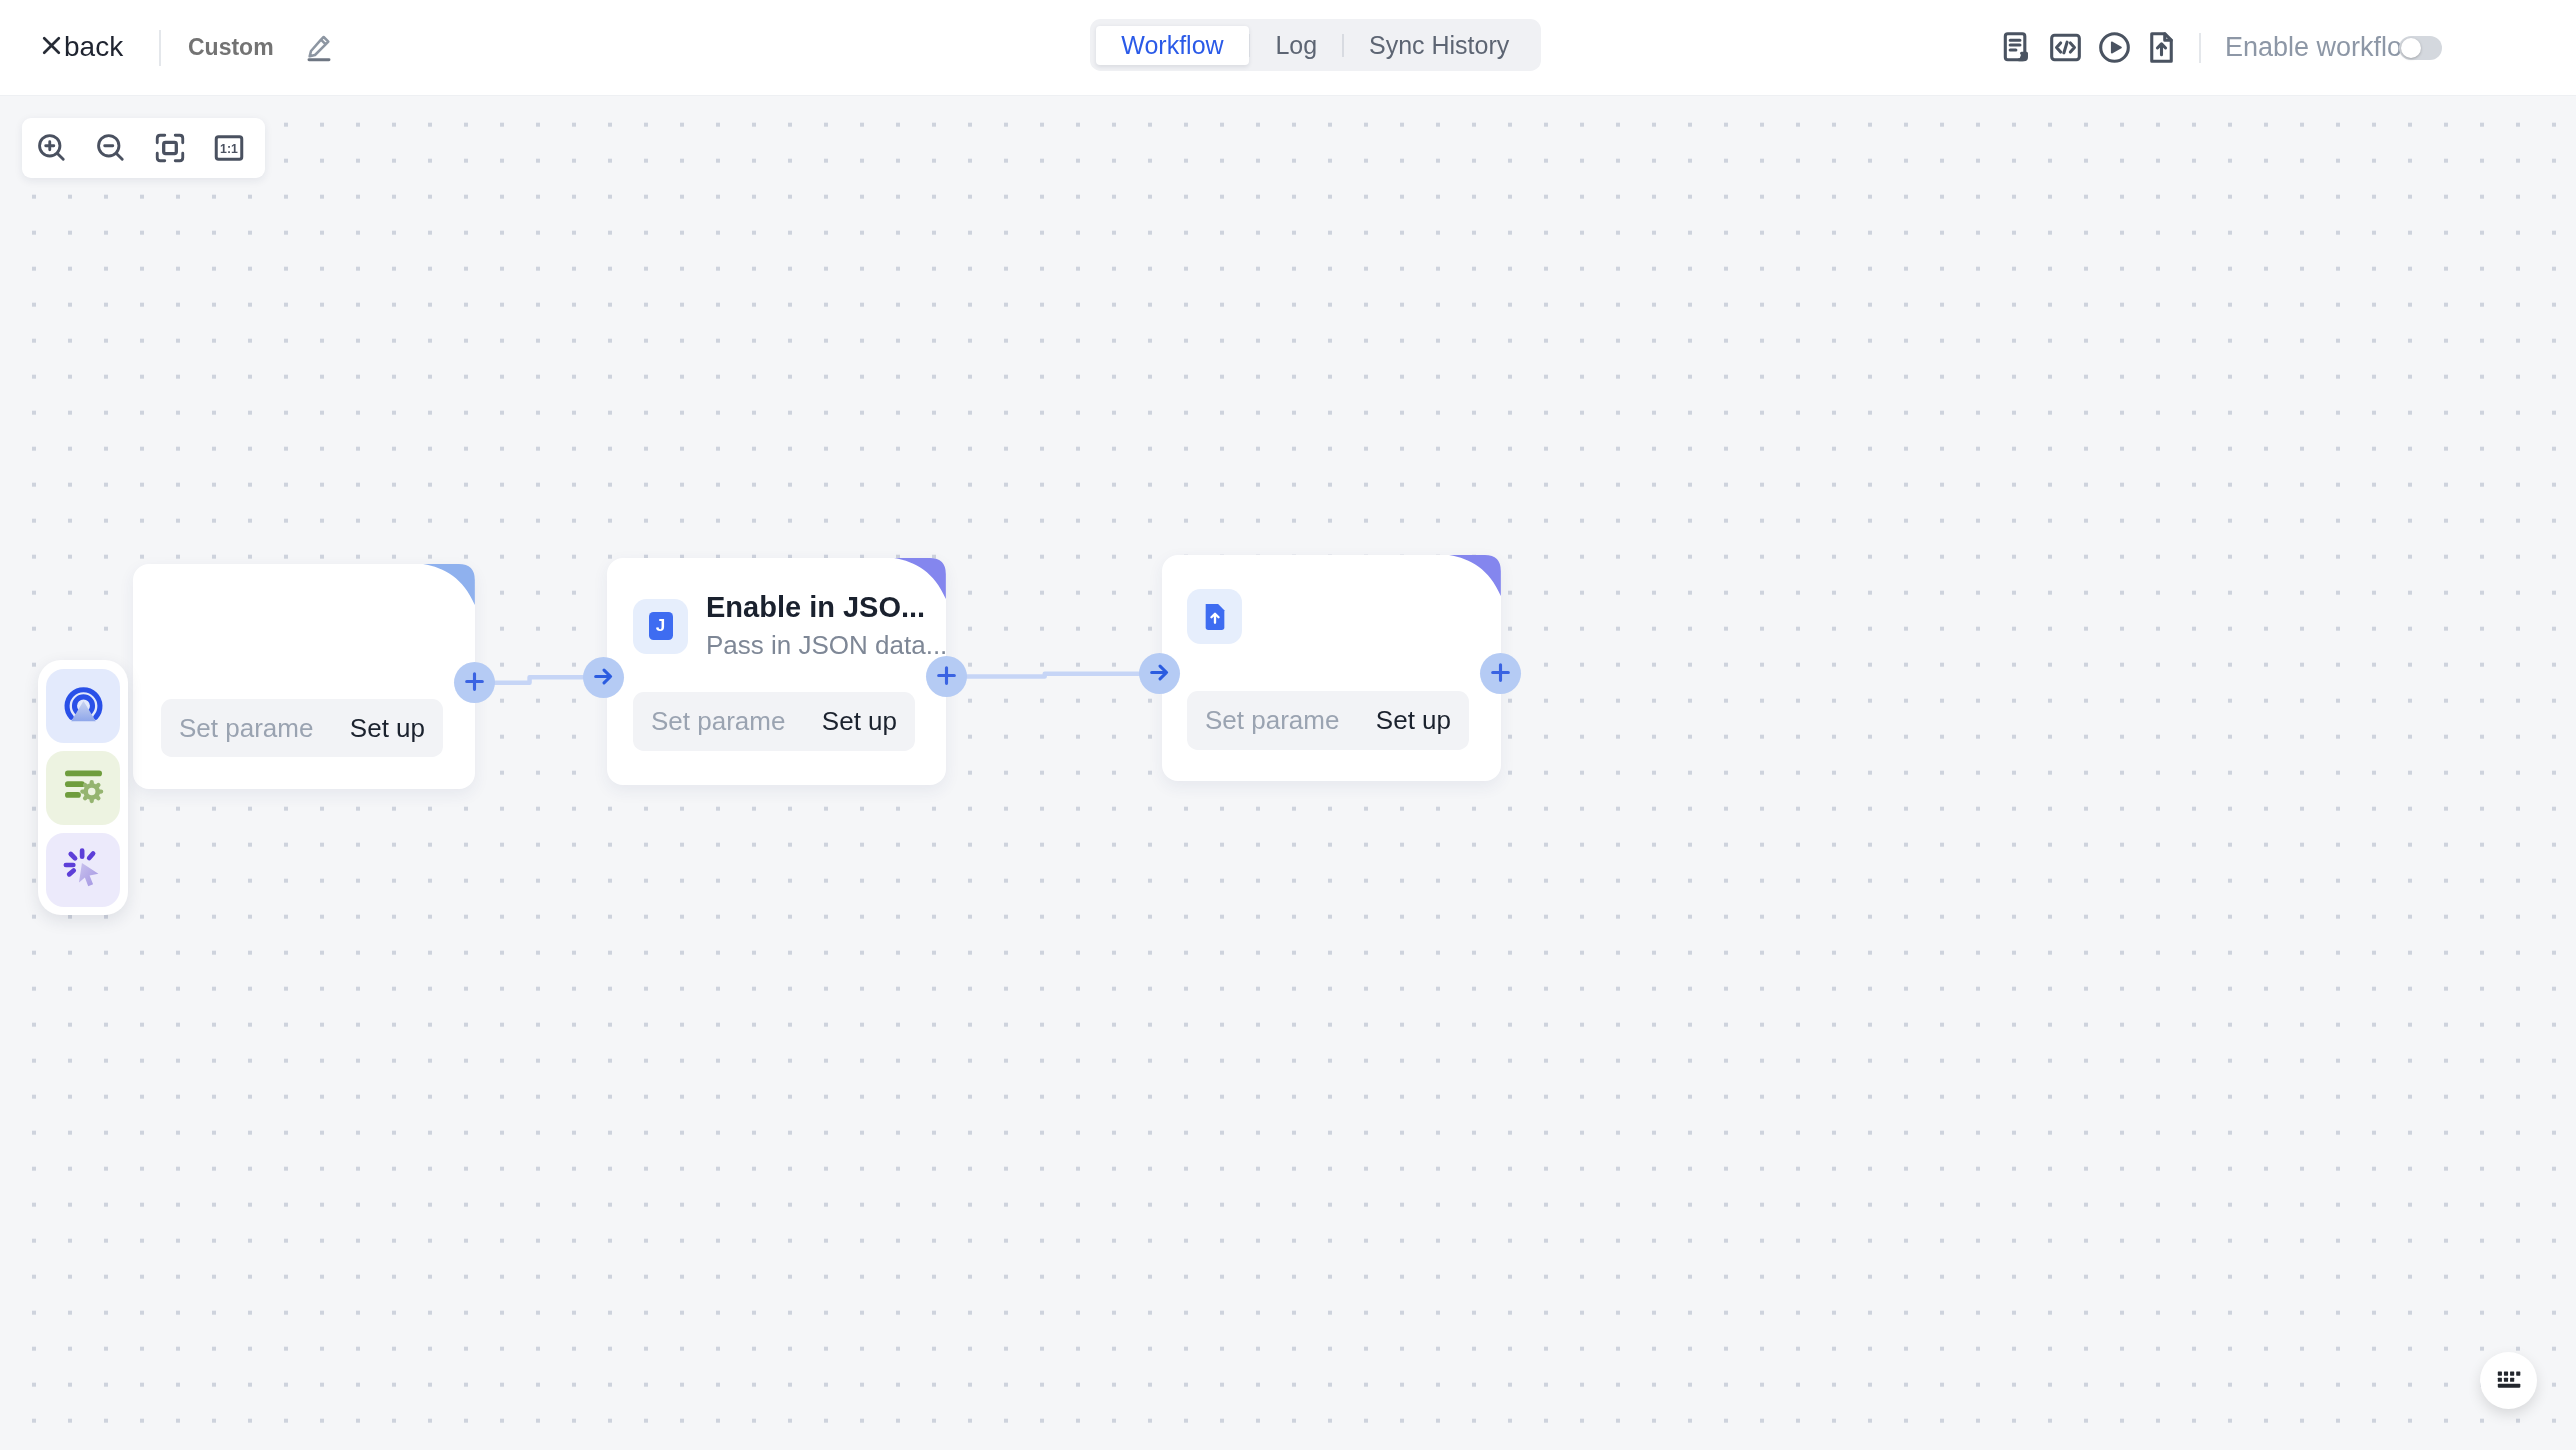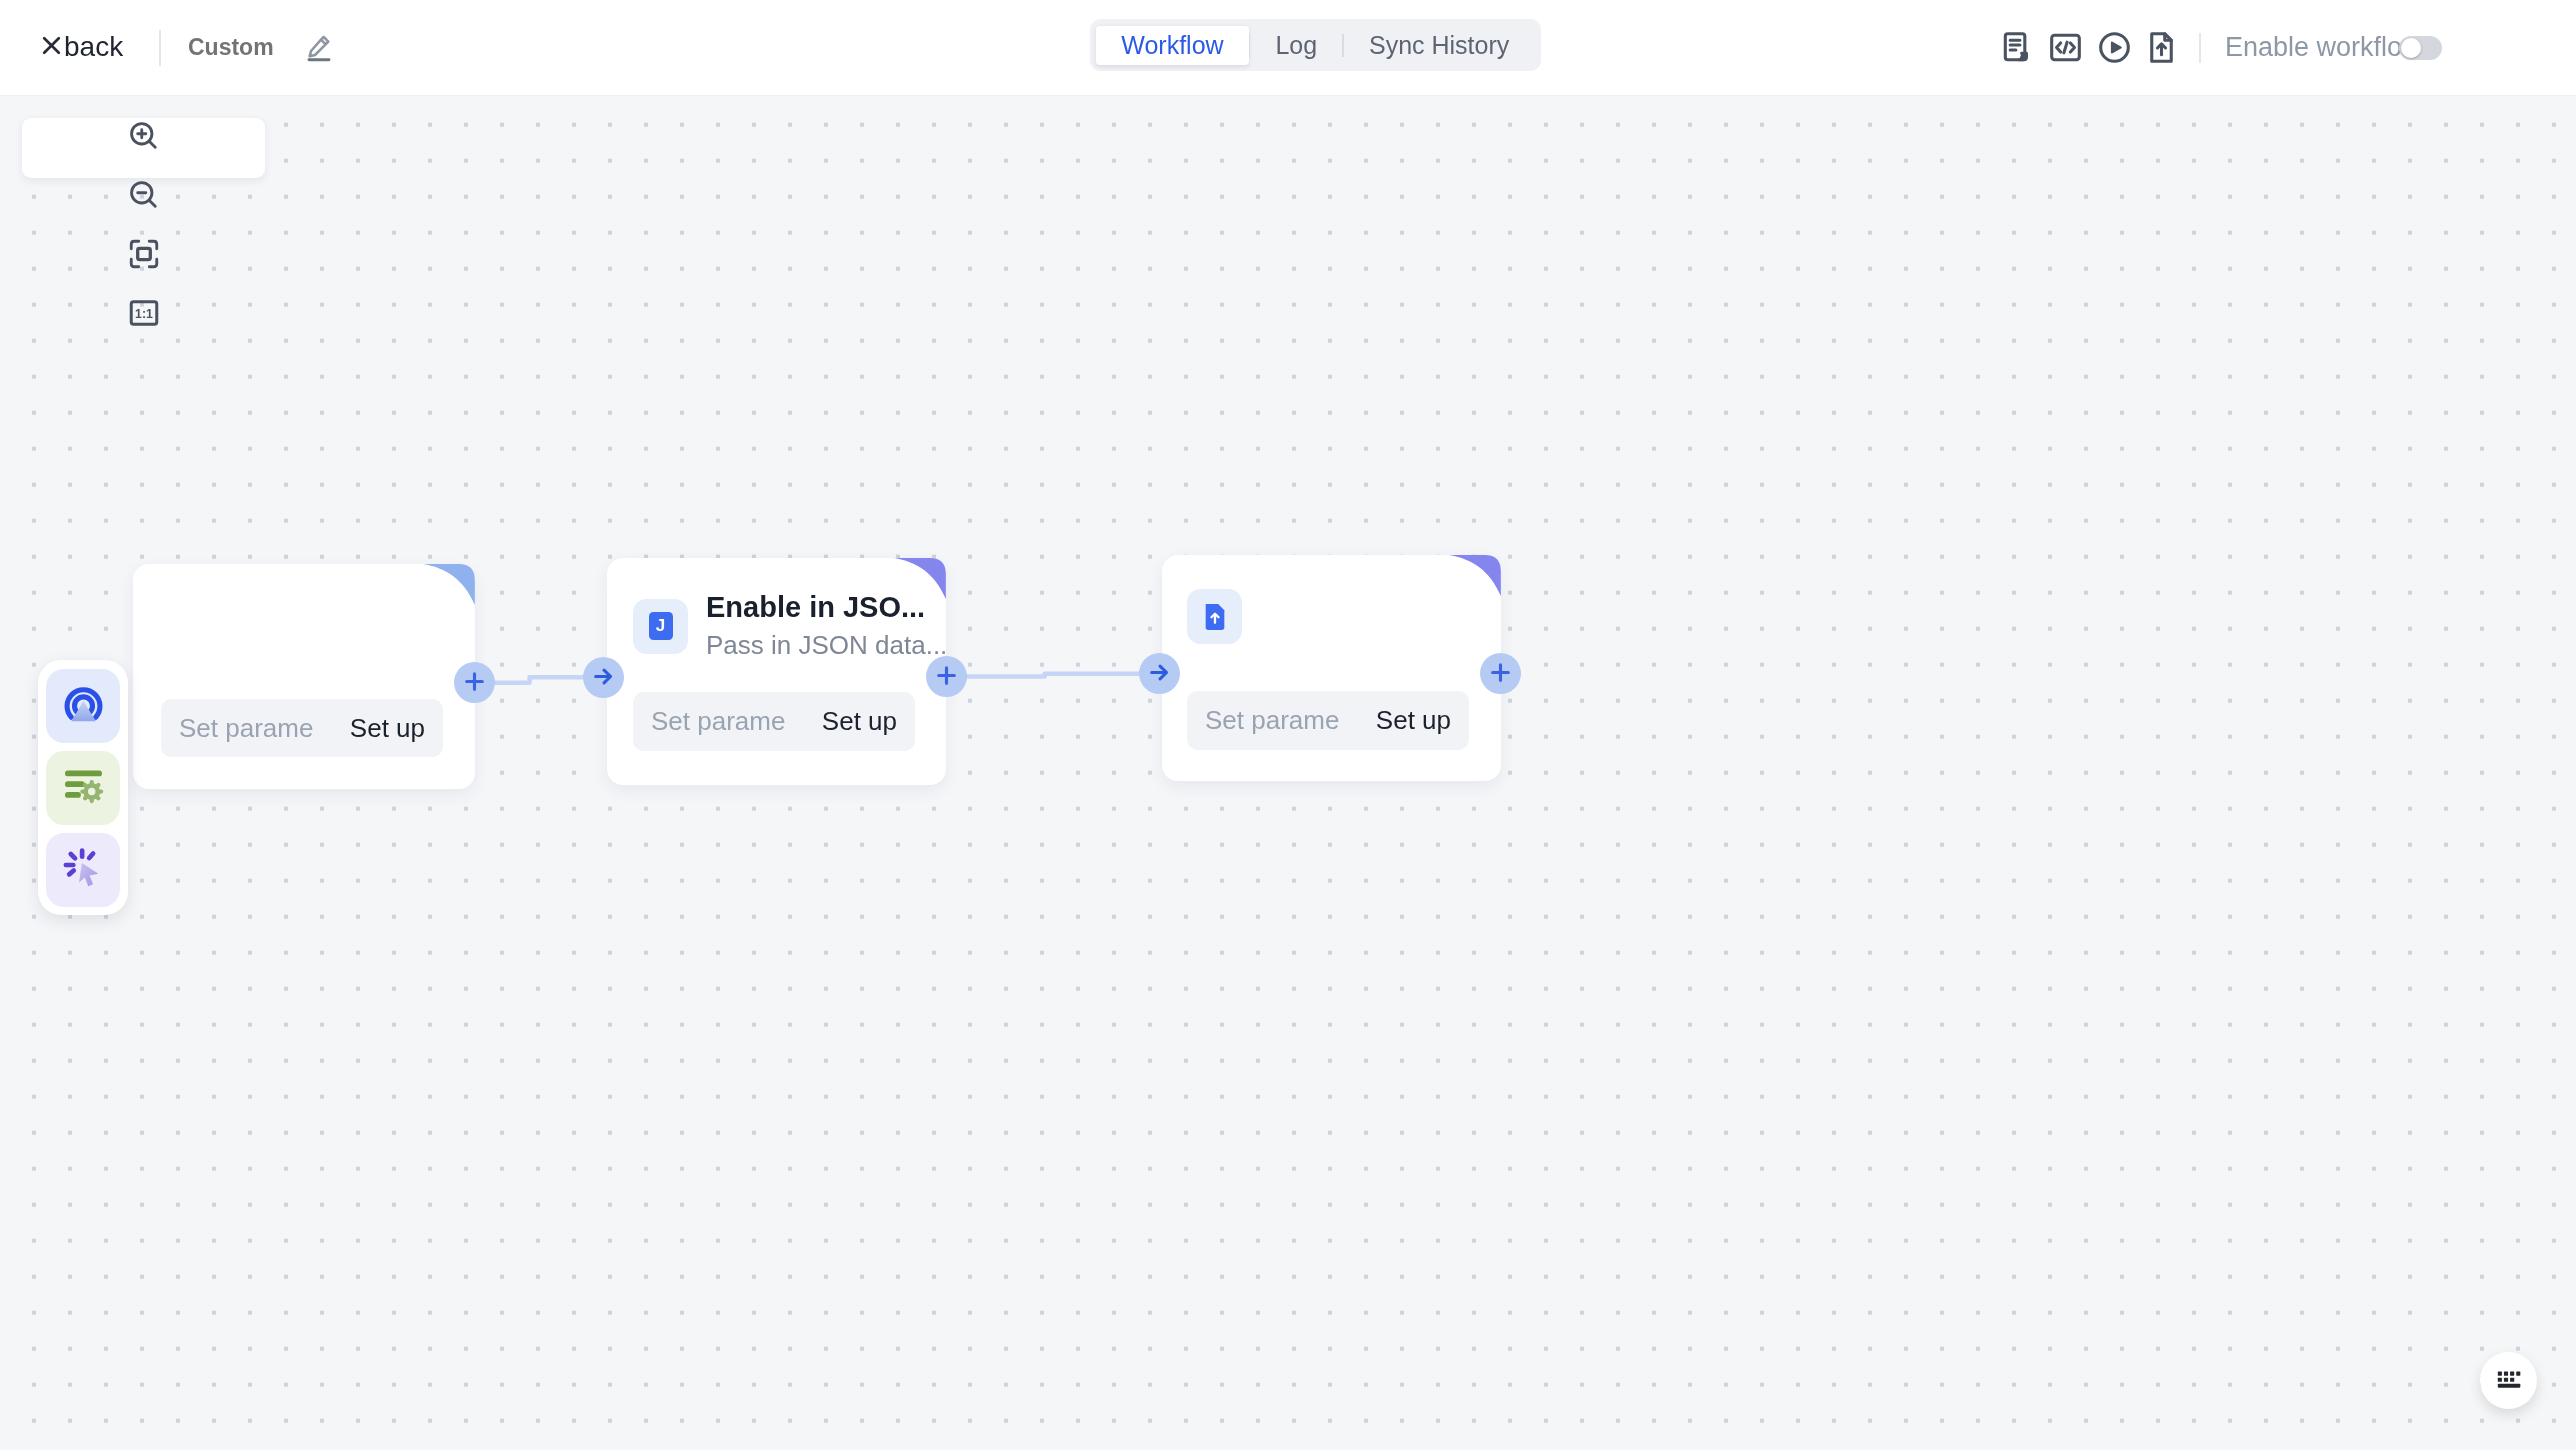--- a/index.html
+++ b/index.html
@@ -41,21 +41,21 @@
   
   .canvas { position:absolute; left:0; top:96px; width:2576px; height:1355px;
     background-color:#f5f6f8;
     background-image: radial-gradient(circle, #ced3dd 2.3px, transparent 2.5px);
     background-size:36px 36px; background-position:16px 10.7px; }
   .connections { position:absolute; left:0; top:0; width:2576px; height:1355px;
     pointer-events:none; }
 
   .zoombar { position:absolute; left:22.4px; top:21.5px; width:243px; height:60px;
     background:#ffffff; border-radius:9px; box-shadow:0 2.7px 9px rgba(30,40,80,.08);
-    display:flex; align-items:center; padding:0 11.6px; gap:23px;flex-direction:column; }
+    display:flex; align-items:center; padding:0 11.6px; gap:23px; }
   .zbtn { width:36px; height:36px; background:none; border:none; cursor:pointer; padding:0; }
 
   .side-toolbar { position:absolute; left:38px; top:564px; width:90px; height:255px;
     background:#ffffff; border-radius:23px; box-shadow:0 5.4px 16px rgba(25,35,70,.10);
     display:flex; flex-direction:column; align-items:center; justify-content:center; gap:8px; z-index:6; }
   .sbtn { width:74px; height:74px; border:none; border-radius:18px; cursor:pointer;
     display:flex; align-items:center; justify-content:center; padding:0; }
   .sbtn.blue   { background:#e3eafc; }
   .sbtn.green  { background:#edf3e1; }
   .sbtn.purple { background:#eceafb; }

